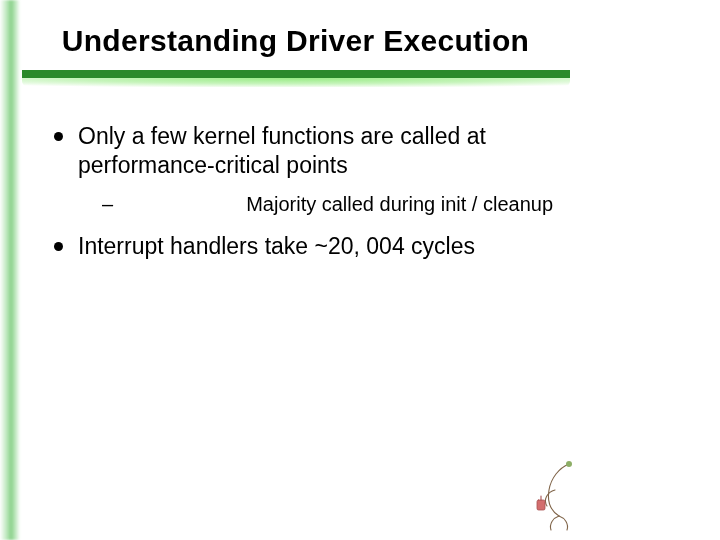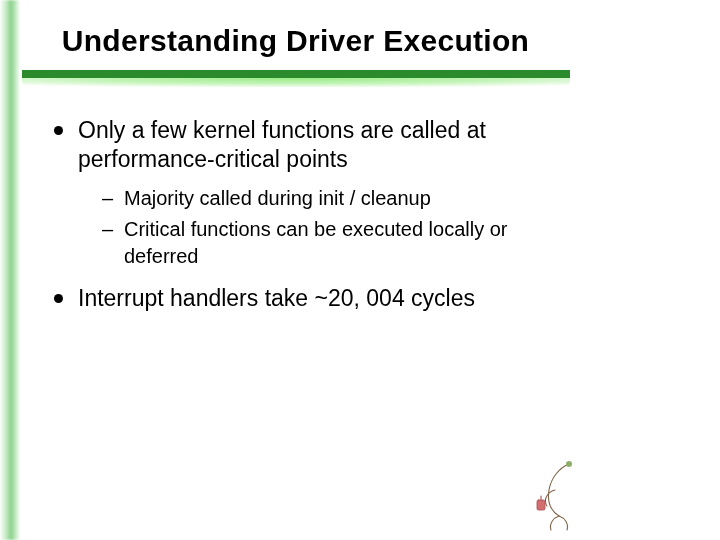--- a/index.html
+++ b/index.html
@@ -68,21 +68,21 @@
     background: radial-gradient(ellipse 100% 90% at 50% 40%,
       rgba(150,235,130,0.95) 0%,
       rgba(150,235,130,0.55) 40%,
       rgba(150,235,130,0) 75%);
     border-radius: 6px;
   }
   .content {
     position: absolute;
     left: 54px;
     right: 38px;
-    top: 116px;
+    top: 122px;
   }
   ul.level1 {
     list-style: none;
     margin: 0;
     padding: 0;
   }
   ul.level1 > li {
     position: relative;
     padding-left: 24px;
     font-size: 23px;
@@ -96,20 +96,21 @@
     top: 10px;
     width: 9px;
     height: 9px;
     background: #000;
     border-radius: 50%;
   }
   ul.level2 {
     list-style: none;
     margin: 10px 0 14px 0;
     padding: 0 0 0 24px;
+    text-align: right;
   }
   ul.level2 > li {
     position: relative;
     padding-left: 22px;
     font-size: 20px;
     line-height: 1.35;
     margin-bottom: 4px;
   }
   ul.level2 > li::before {
     content: "–";
@@ -142,23 +143,20 @@
   </div>
 
   <div class="content">
     <ul class="level1">
       <li>
         <span>Only a few kernel functions are called at performance-critical points</span>
         <ul class="level2">
           <li>
             <span>Majority called during init / cleanup</span>
           </li>
-          <li>
-            <span>Critical functions can be executed locally or deferred</span>
-          </li>
         </ul>
       </li>
       <li>
         <span>Interrupt handlers take ~20, 004 cycles</span>
       </li>
     </ul>
   </div>
 
   <svg class="doodle" viewBox="0 0 52 78">
     <g stroke="#6a4a2a" stroke-width="1.1" fill="none" stroke-linecap="round">

